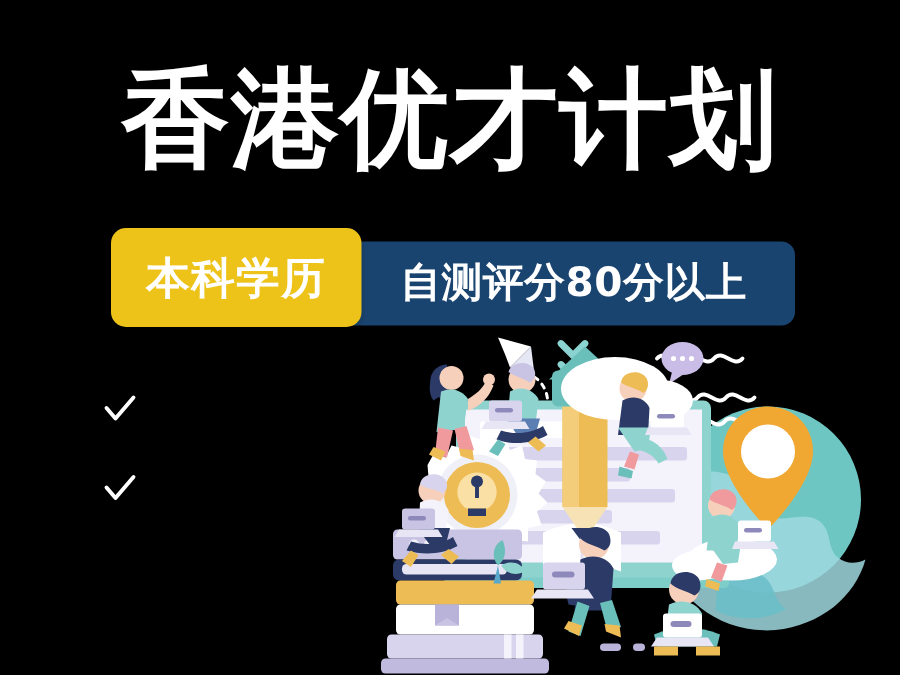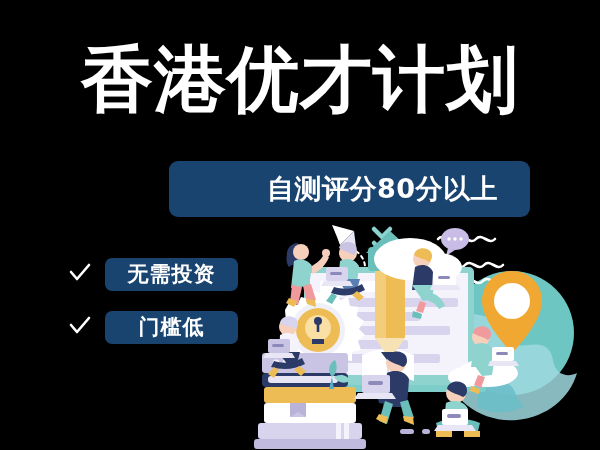--- a/index.html
+++ b/index.html
@@ -365,42 +365,39 @@
       </g>
     </svg>
   </div>
 
   <div id="title">香港优才计划</div>
 
   <div id="subtitle-row">
     <div id="subtitle-bar">
       <div id="subtitle-bar-text">自测评分80分以上</div>
     </div>
+    <div id="degree-badge">
+      <div id="degree-badge-text">本科学历</div>
+    </div>
   </div>
 
   <div id="features">
 
     <div class="feature-row">
       <span class="feature-check">
         <svg width="24" height="24" viewBox="0 0 24 24">
             <path d="M3 10l6 7L21 3" fill="none" stroke="#ffffff" stroke-width="2.6" stroke-linecap="round" stroke-linejoin="round"></path>
           </svg>
       </span>
-      <div class="feature-pill">
-        <div class="feature-label">无需投资</div>
-      </div>
     </div>
 
     <div class="feature-row">
       <span class="feature-check">
         <svg width="24" height="24" viewBox="0 0 24 24">
             <path d="M3 10l6 7L21 3" fill="none" stroke="#ffffff" stroke-width="2.6" stroke-linecap="round" stroke-linejoin="round"></path>
           </svg>
       </span>
-      <div class="feature-pill">
-        <div class="feature-label">门槛低</div>
-      </div>
     </div>
 
 
   </div>
 
 </div>
 
 </body></html>

